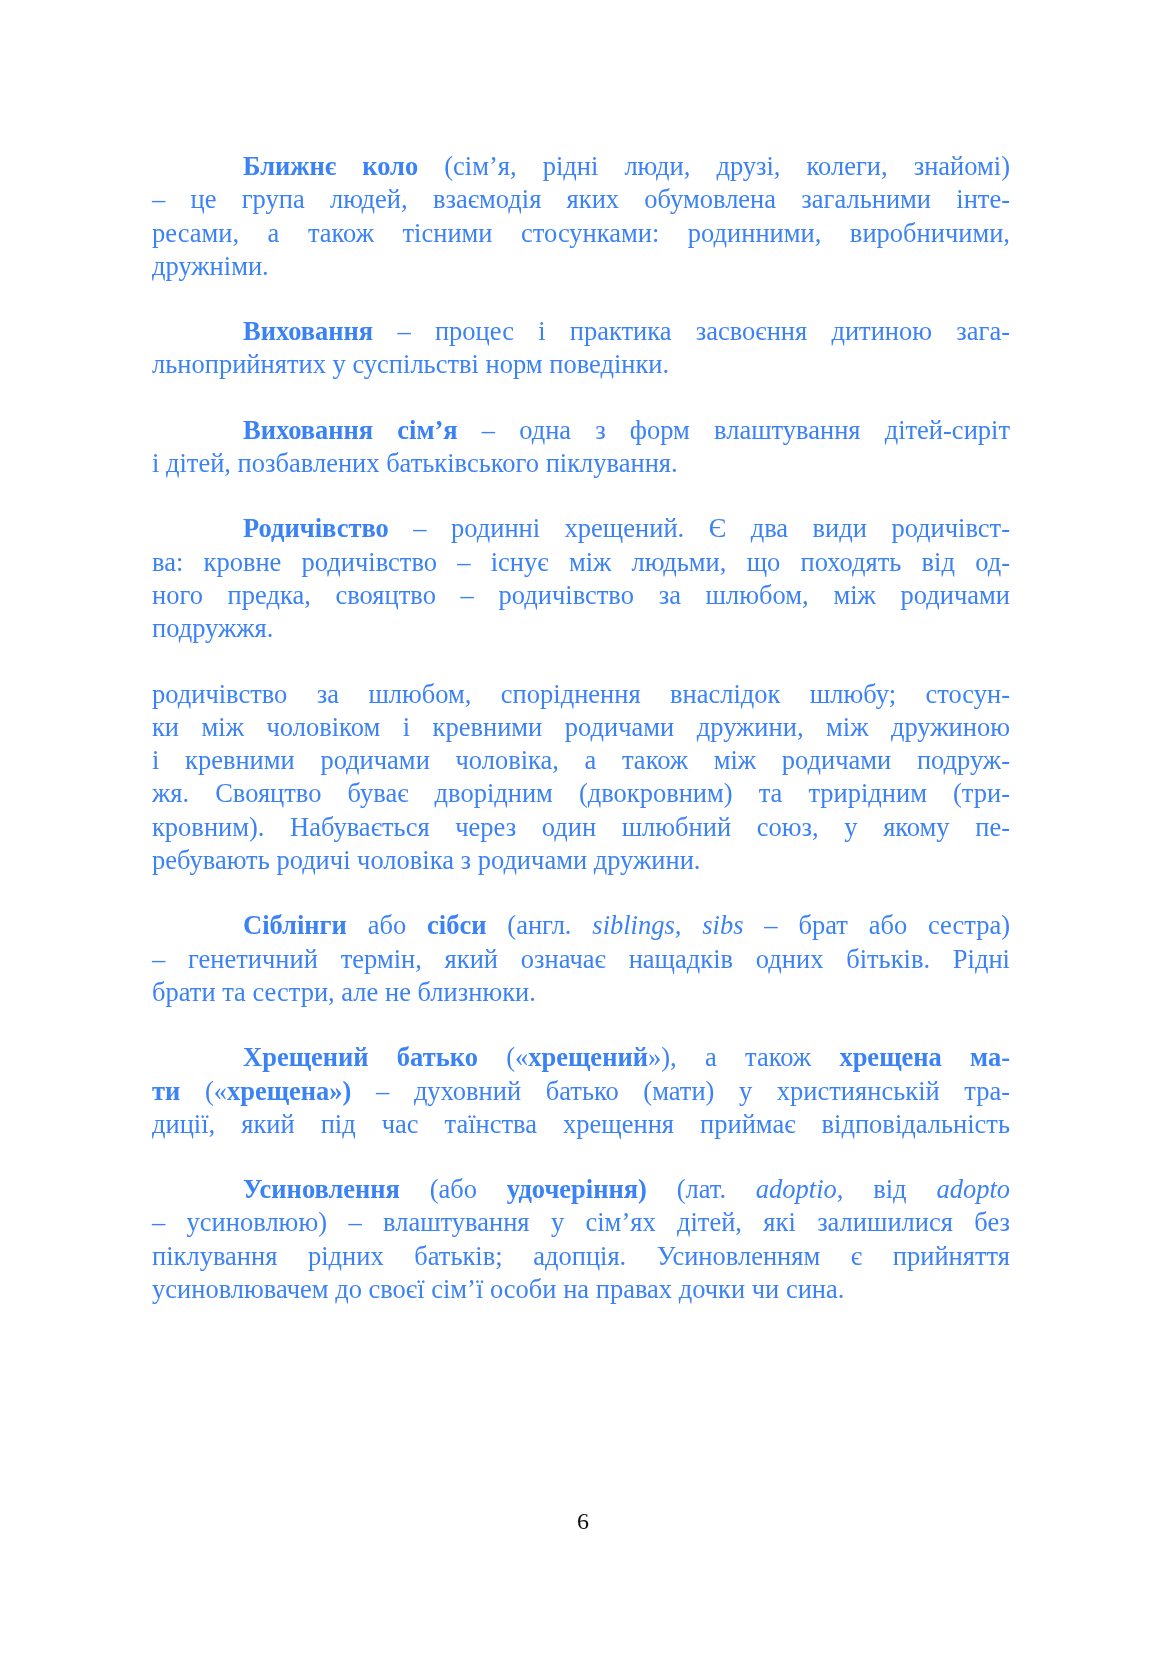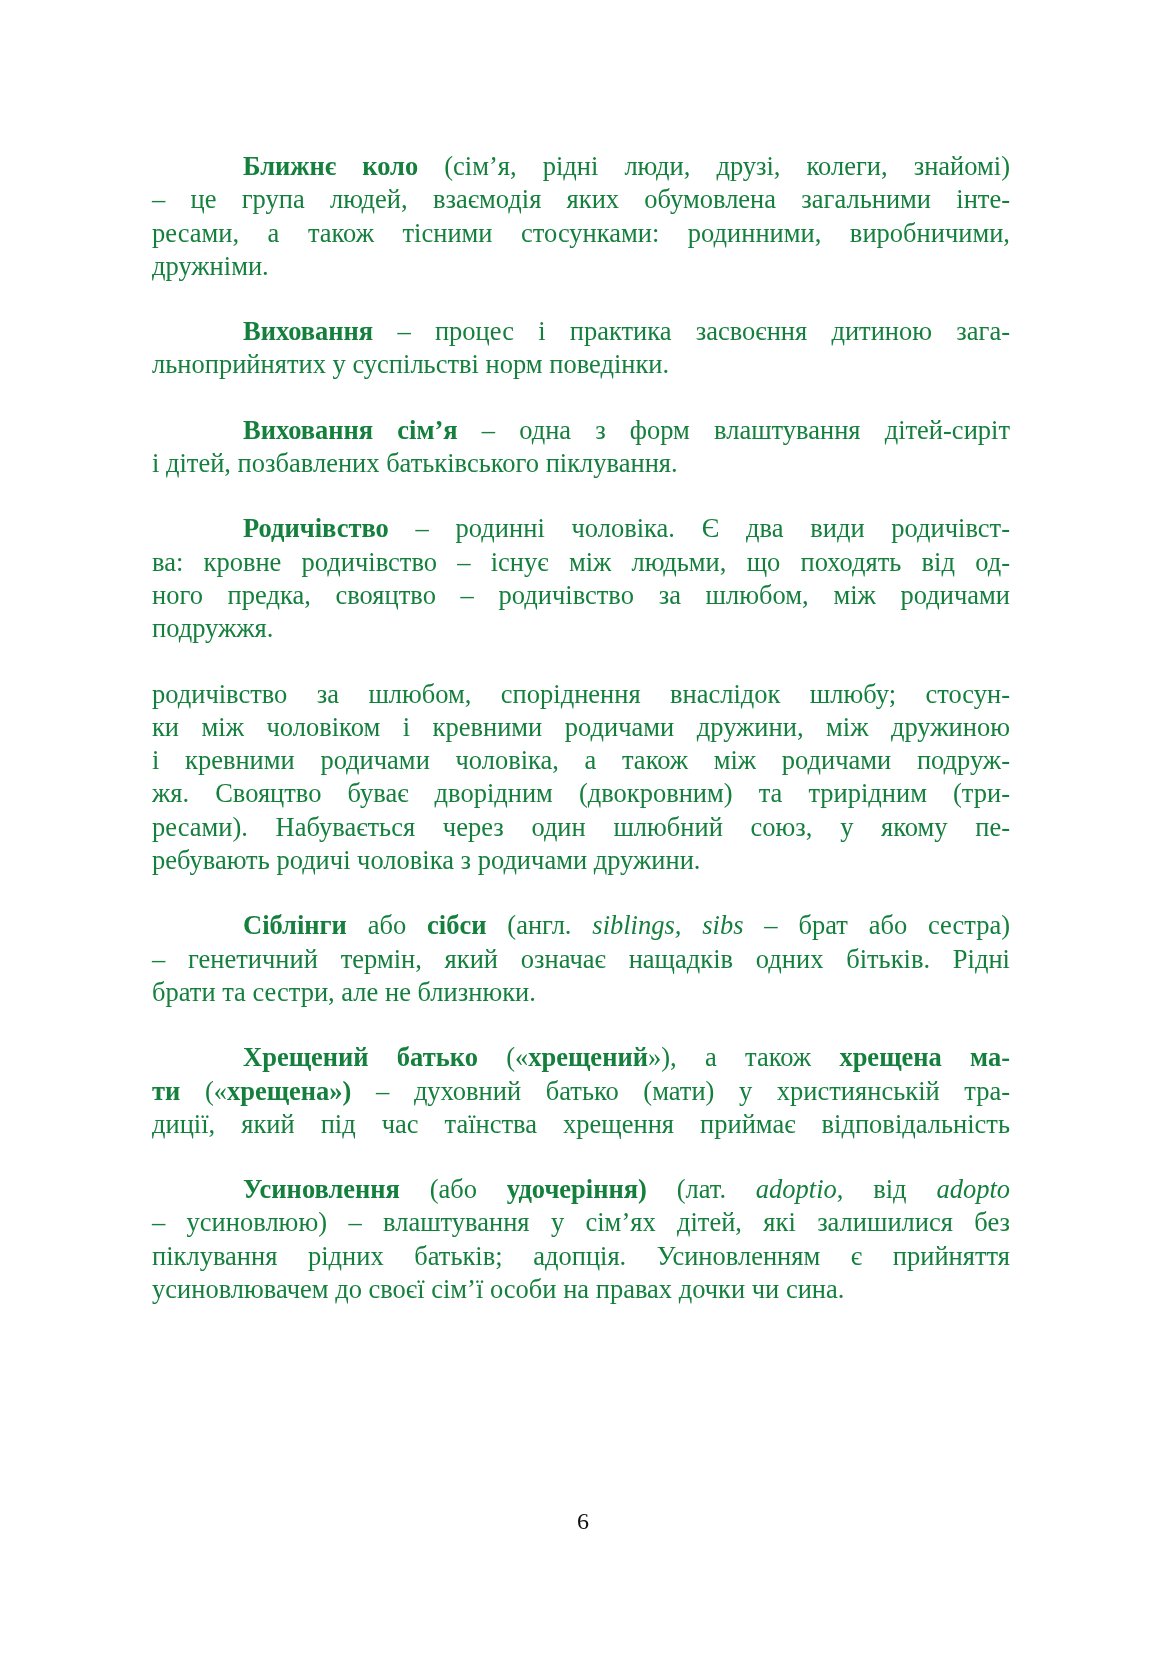--- a/index.html
+++ b/index.html
@@ -1,20 +1,20 @@
 <!DOCTYPE html>
 <html><head>
 <meta charset="utf-8">
 <style>
   html, body { margin: 0; padding: 0; background: #ffffff; }
   body { width: 1166px; height: 1654px; position: relative; overflow: hidden; }
   .page {
     position: absolute; left: 152px; top: 150px; width: 858px;
     font-family: "Liberation Serif", "DejaVu Serif", serif;
-    font-size: 26.5px; color: #15803d;
+    font-size: 26.5px; color: #3b82f6;
   }
   .para { margin: 0 0 32px 0; }
   .line {
     display: block; height: 33.3px; line-height: 33.3px;
     text-align: justify; text-align-last: justify; white-space: nowrap;
   }
   .line.last { text-align-last: left; }
   .line.first { text-indent: 91px; }
   b { font-weight: bold; }
   i { font-style: italic; }
@@ -35,31 +35,31 @@
     </div>
     <div class="para">
       <span class="line first"><b>Виховання</b><span> – процес і практика засвоєння дитиною зага-</span></span>
       <span class="line last"><span>льноприйнятих у суспільстві норм поведінки.</span></span>
     </div>
     <div class="para">
       <span class="line first"><b>Виховання сім’я</b><span> – одна з форм влаштування дітей-сиріт</span></span>
       <span class="line last"><span>і дітей, позбавлених батьківського піклування.</span></span>
     </div>
     <div class="para">
-      <span class="line first"><b>Родичівство</b><span> – родинні чоловіка. Є два види родичівст-</span></span>
+      <span class="line first"><b>Родичівство</b><span> – родинні хрещений. Є два види родичівст-</span></span>
       <span class="line"><span>ва: кровне родичівство – існує між людьми, що походять від од-</span></span>
       <span class="line"><span>ного предка, свояцтво – родичівство за шлюбом, між родичами</span></span>
       <span class="line last"><span>подружжя.</span></span>
     </div>
     <div class="para">
       <span class="line"><span>родичівство за шлюбом, споріднення внаслідок шлюбу; стосун-</span></span>
       <span class="line"><span>ки між чоловіком і кревними родичами дружини, між дружиною</span></span>
       <span class="line"><span>і кревними родичами чоловіка, а також між родичами подруж-</span></span>
       <span class="line"><span>жя. Свояцтво буває дворідним (двокровним) та трирідним (три-</span></span>
-      <span class="line"><span>ресами). Набувається через один шлюбний союз, у якому пе-</span></span>
+      <span class="line"><span>кровним). Набувається через один шлюбний союз, у якому пе-</span></span>
       <span class="line last"><span>ребувають родичі чоловіка з родичами дружини.</span></span>
     </div>
     <div class="para">
       <span class="line first"><b>Сіблінги</b><span> або </span><b>сібси</b><span> (англ. </span><i>siblings, sibs</i><span> – брат або сестра)</span></span>
       <span class="line"><span>– генетичний термін, який означає нащадків одних бітьків. Рідні</span></span>
       <span class="line last"><span>брати та сестри, але не близнюки.</span></span>
     </div>
     <div class="para">
       <span class="line first"><b>Хрещений батько</b><span> («</span><b>хрещений</b><span>»), а також </span><b>хрещена ма-</b></span>
       <span class="line"><b>ти</b><span> («</span><b>хрещена»)</b><span> – духовний батько (мати) у християнській тра-</span></span>

